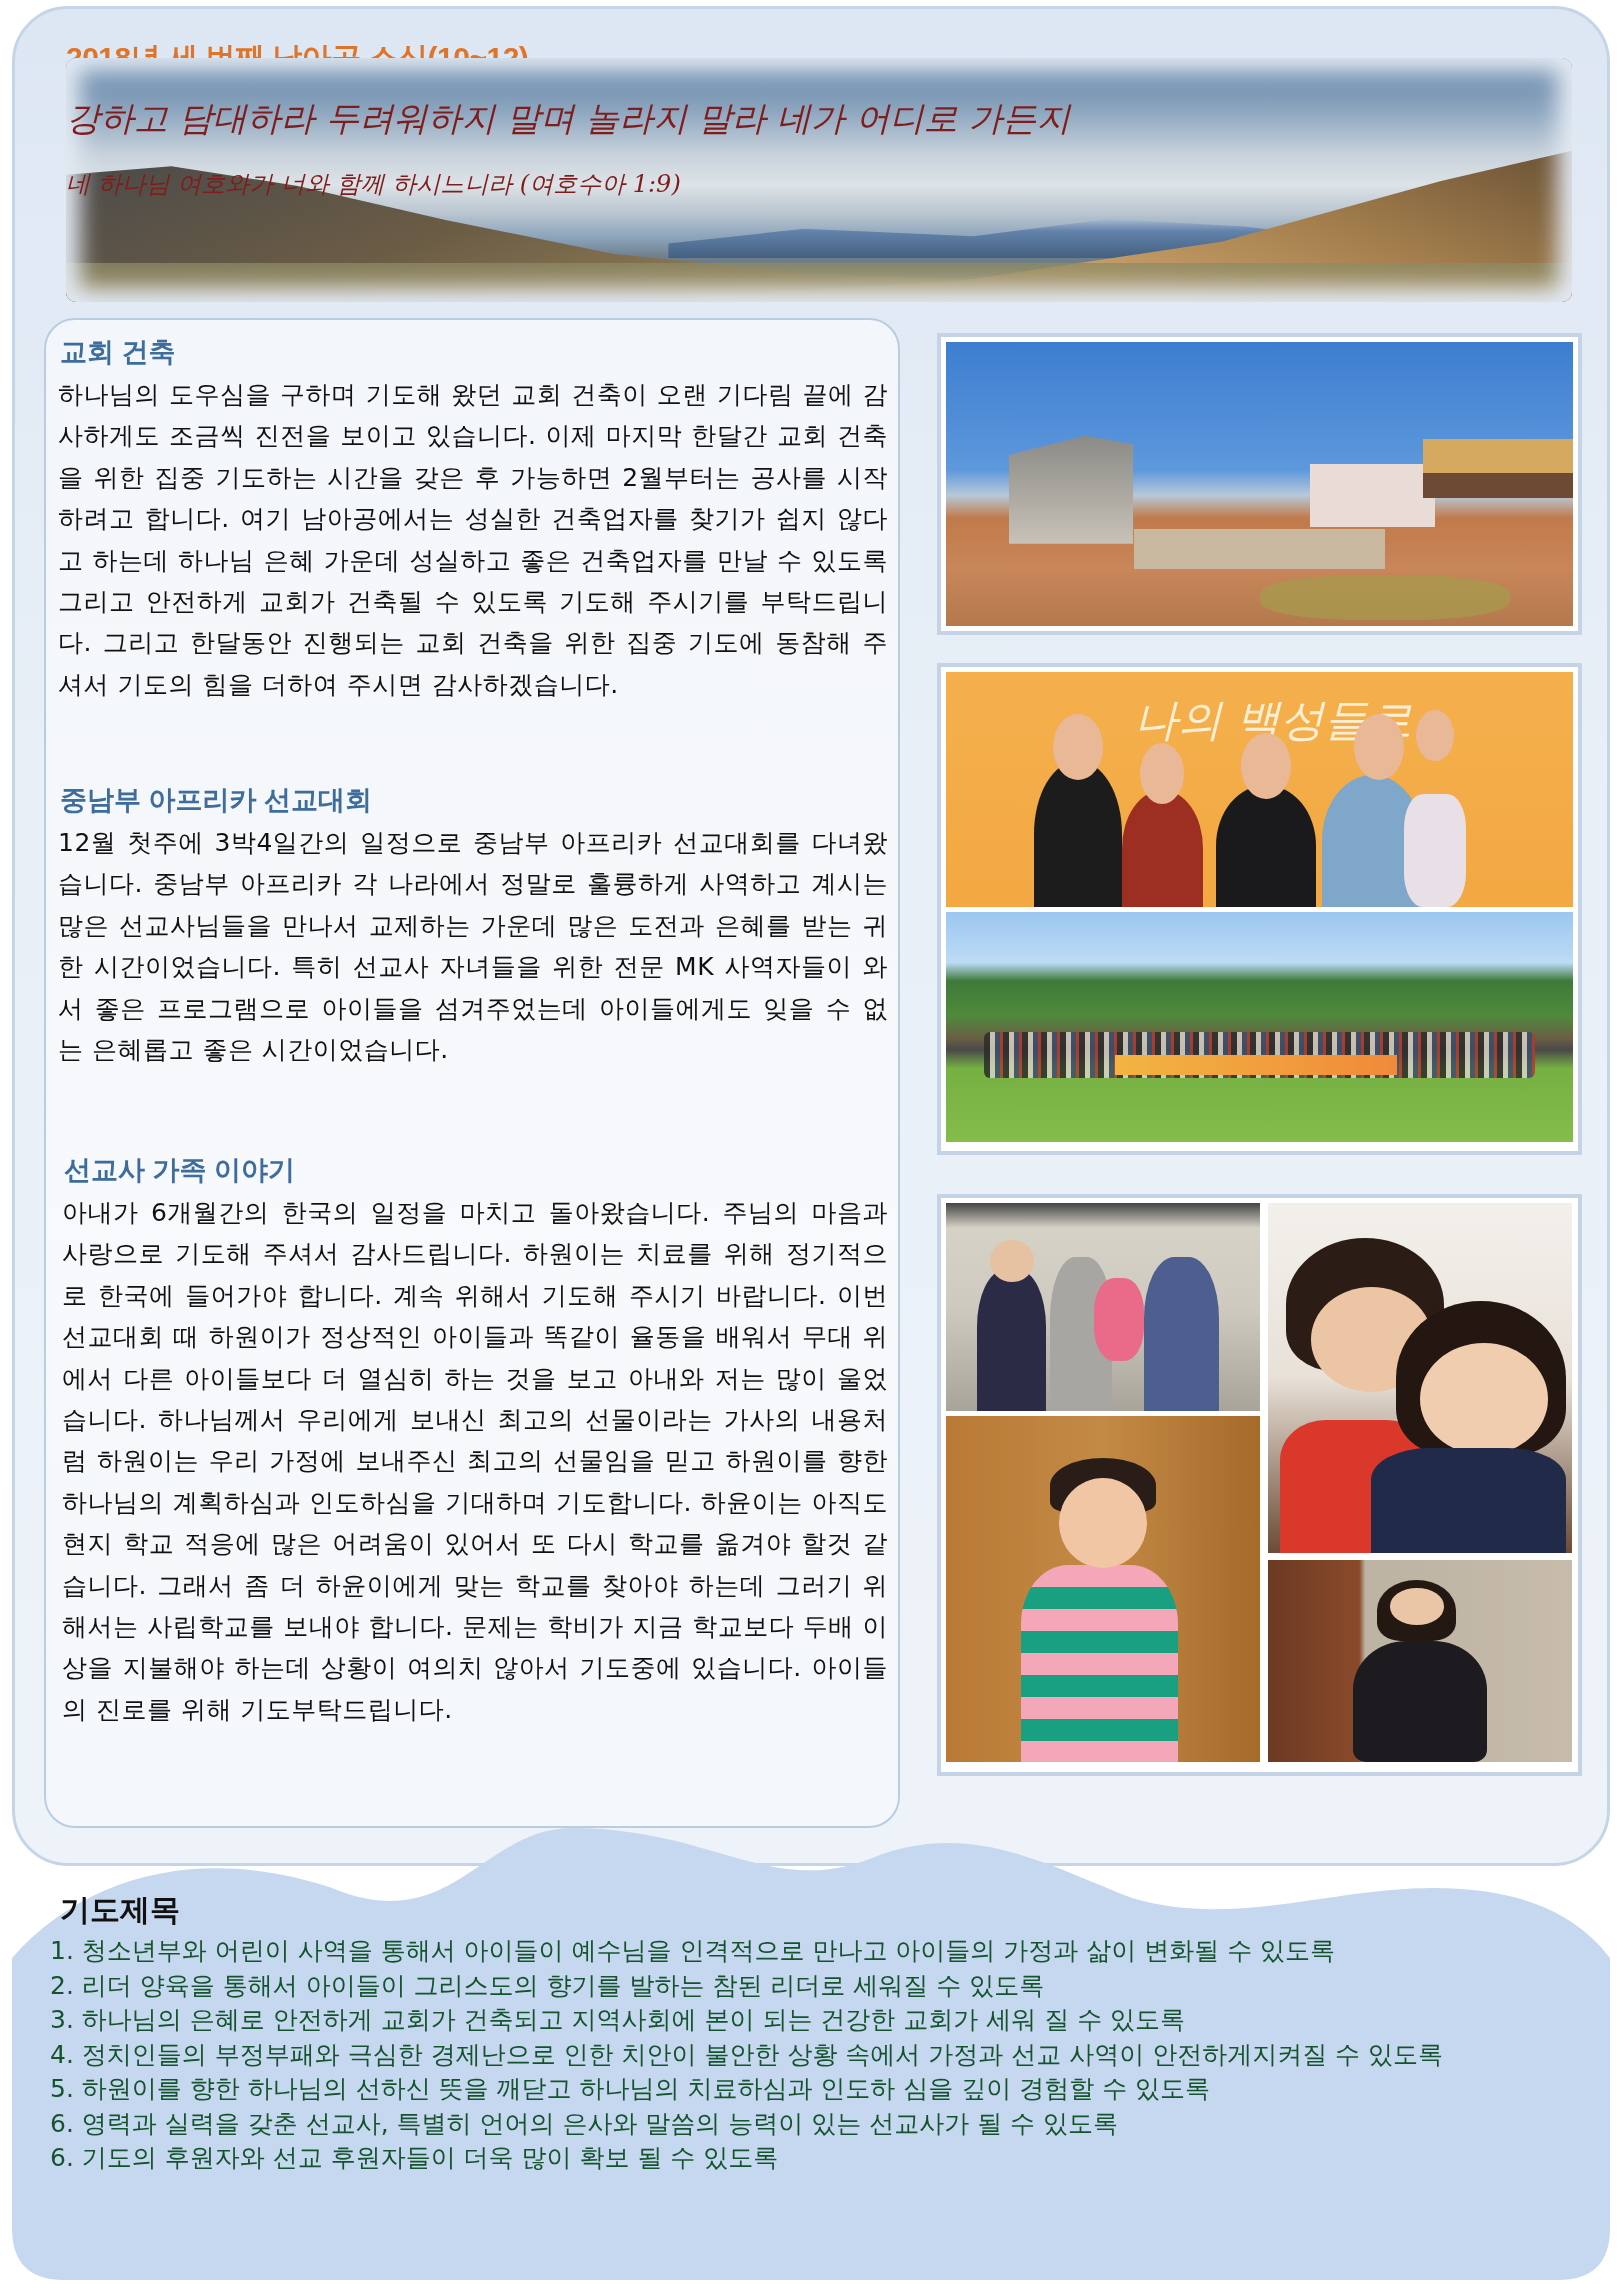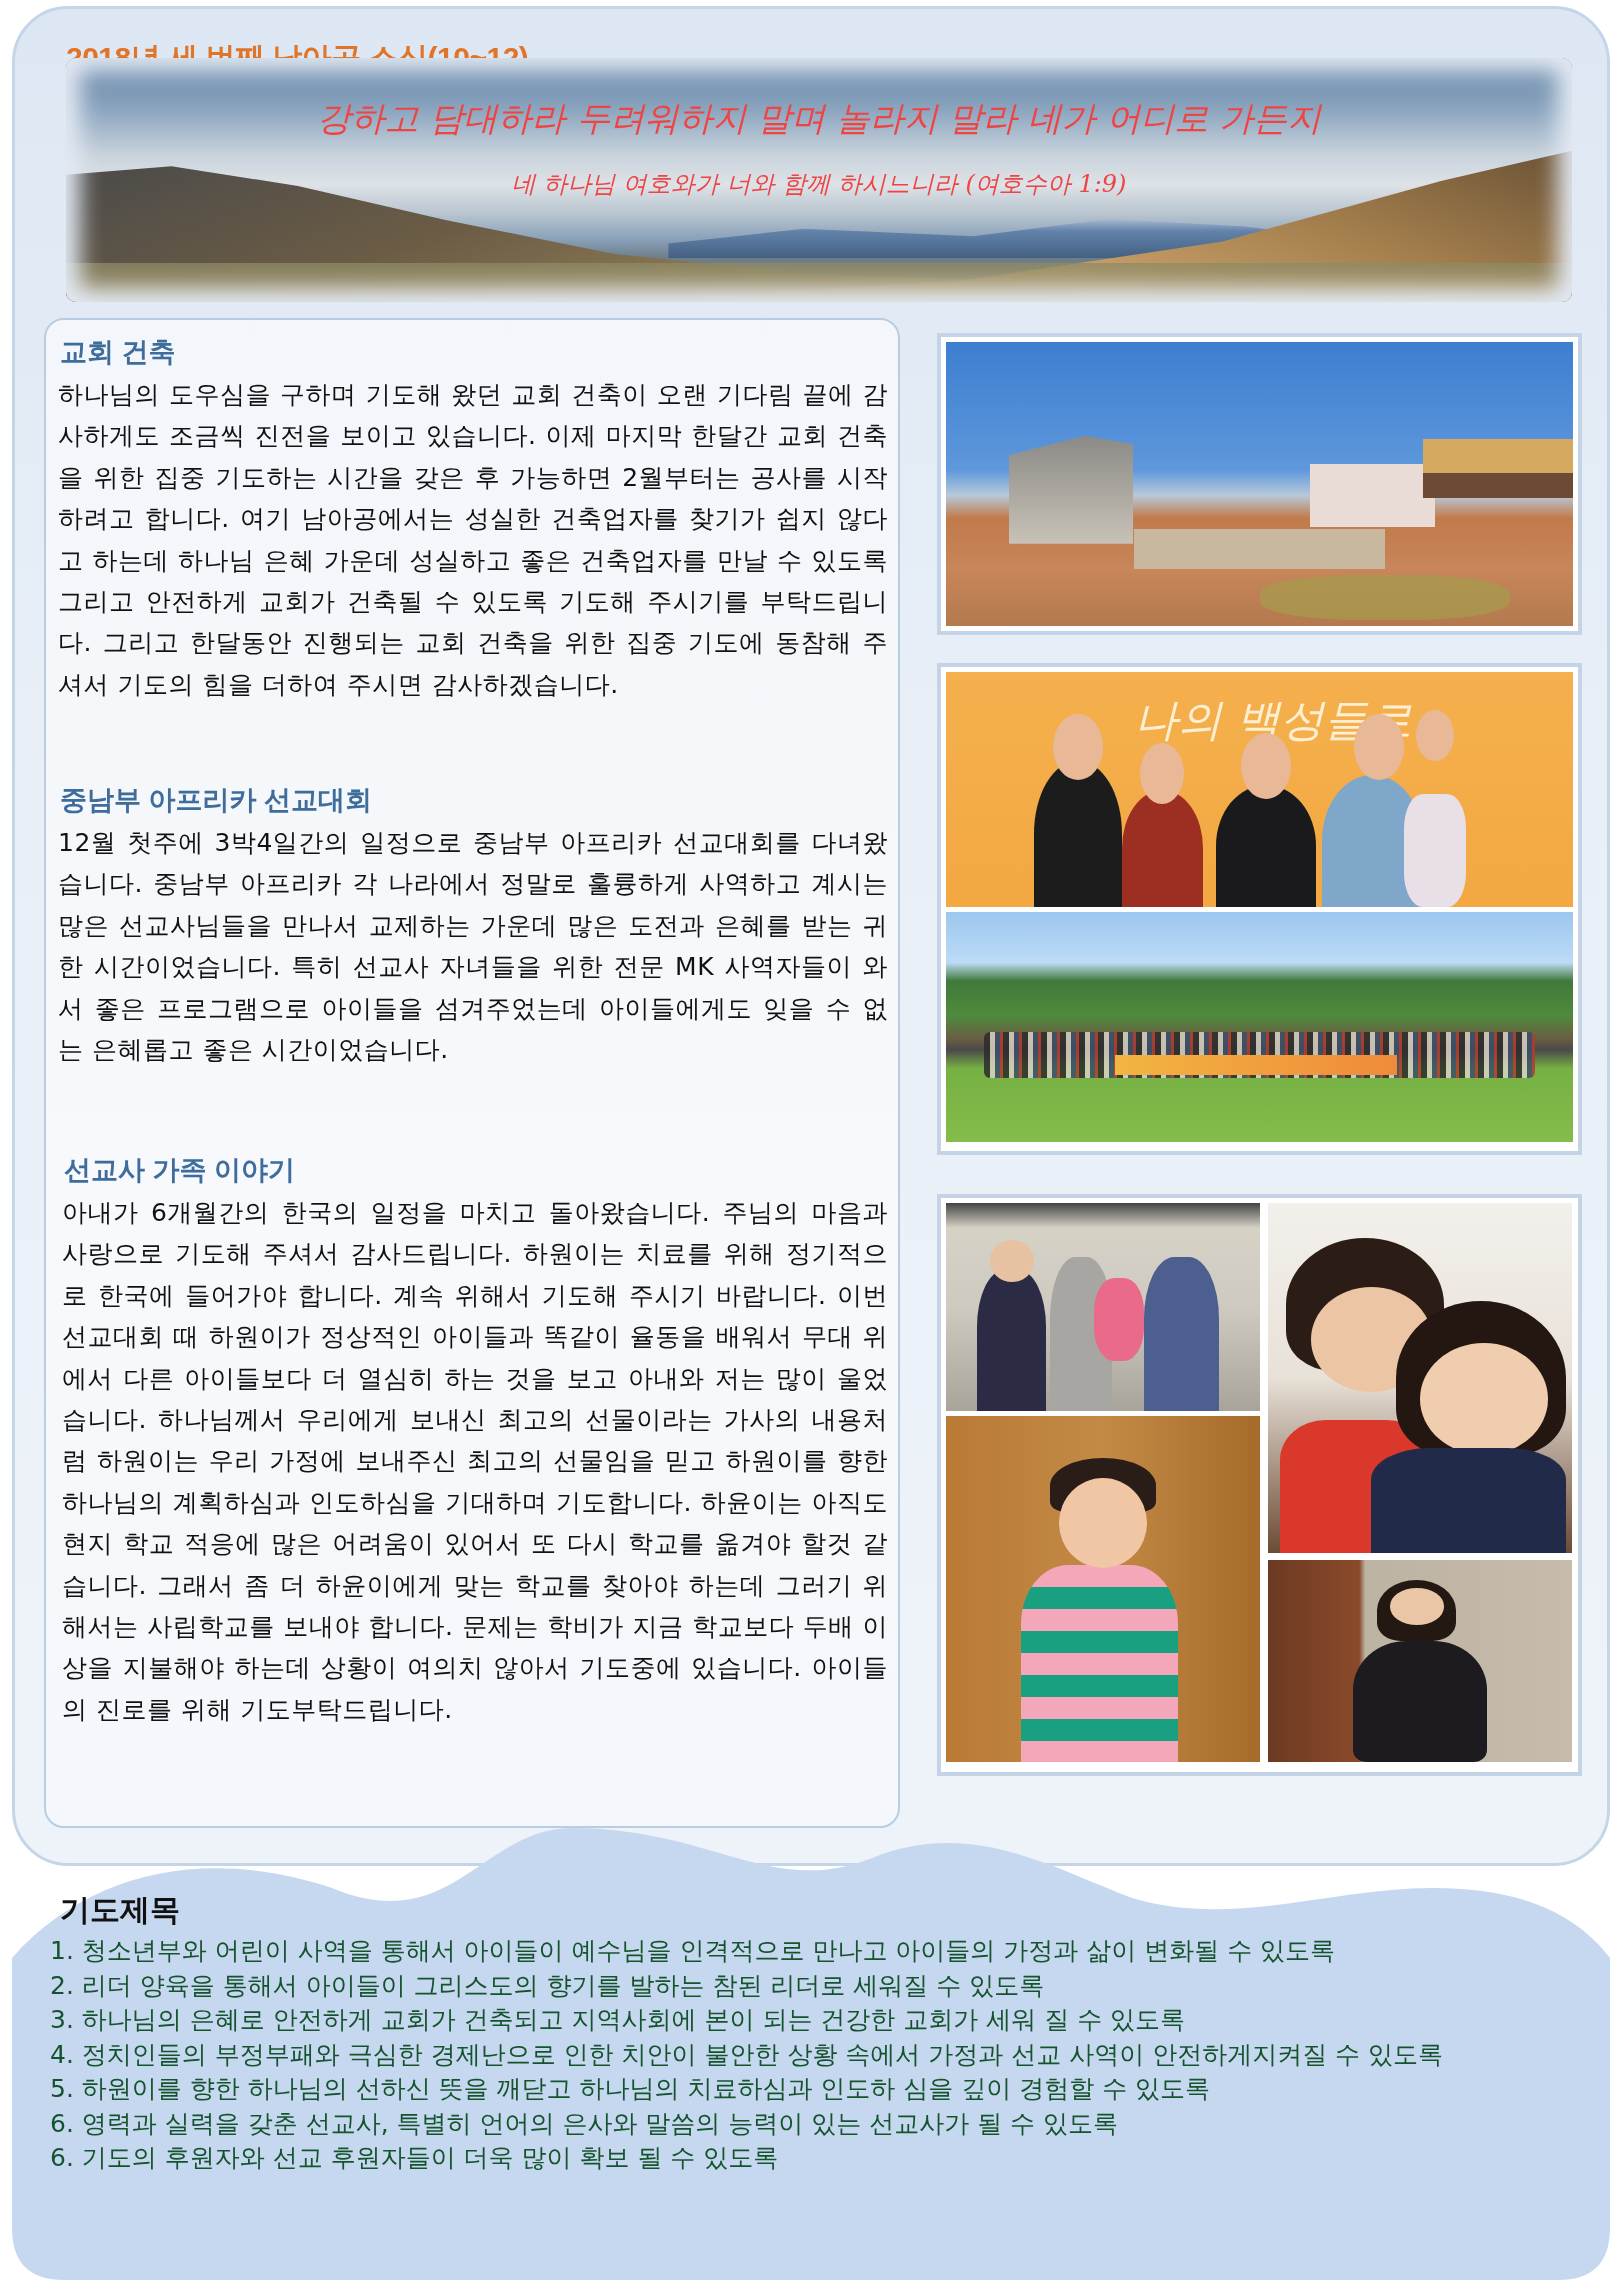--- a/index.html
+++ b/index.html
@@ -42,29 +42,29 @@
   }
   .banner .ground {
     position: absolute; left: 0; bottom: 0; width: 100%; height: 16%;
     background: linear-gradient(180deg, #8d8a64 0%, #a18d5c 100%); opacity: 0.75;
   }
   .banner .fade {
     position: absolute; inset: 0;
     box-shadow: inset 0 0 22px 14px #e3eaf3;
   }
   .verse {
-    position: absolute; left: 0; width: 100%; text-align: center;
-    font-family: "DejaVu Serif", serif; font-style: italic; color: #ef4444;
+    position: absolute; left: 0; width: 100%; 
+    font-family: "DejaVu Serif", serif; font-style: italic; color: #7f1d1d;
   }
   .verse.l1 { top: 38px; font-size: 34px; }
   .verse.l2 { top: 110px; font-size: 24px; }
 
   .text-panel {
     position: absolute; left: 44px; top: 318px; width: 856px; height: 1510px;
-    border: 2px solid #b9cde2; border-radius: 20px;
+    border: 2px solid #b9cde2; border-radius: 31px;
     background: linear-gradient(180deg, #f3f6fa 0%, #f7f9fc 60%, #f4f7fb 100%);
   }
   .section-title {
     position: absolute; left: 14px; font-size: 27px; font-weight: bold; color: #3e6d9c;
     font-family: "Liberation Sans", sans-serif;
   }
   .para {
     position: absolute; left: 12px; width: 830px; font-size: 25px; line-height: 41.4px;
     text-align: justify; text-align-last: left; color: #111; letter-spacing: 0.5px;
   }

